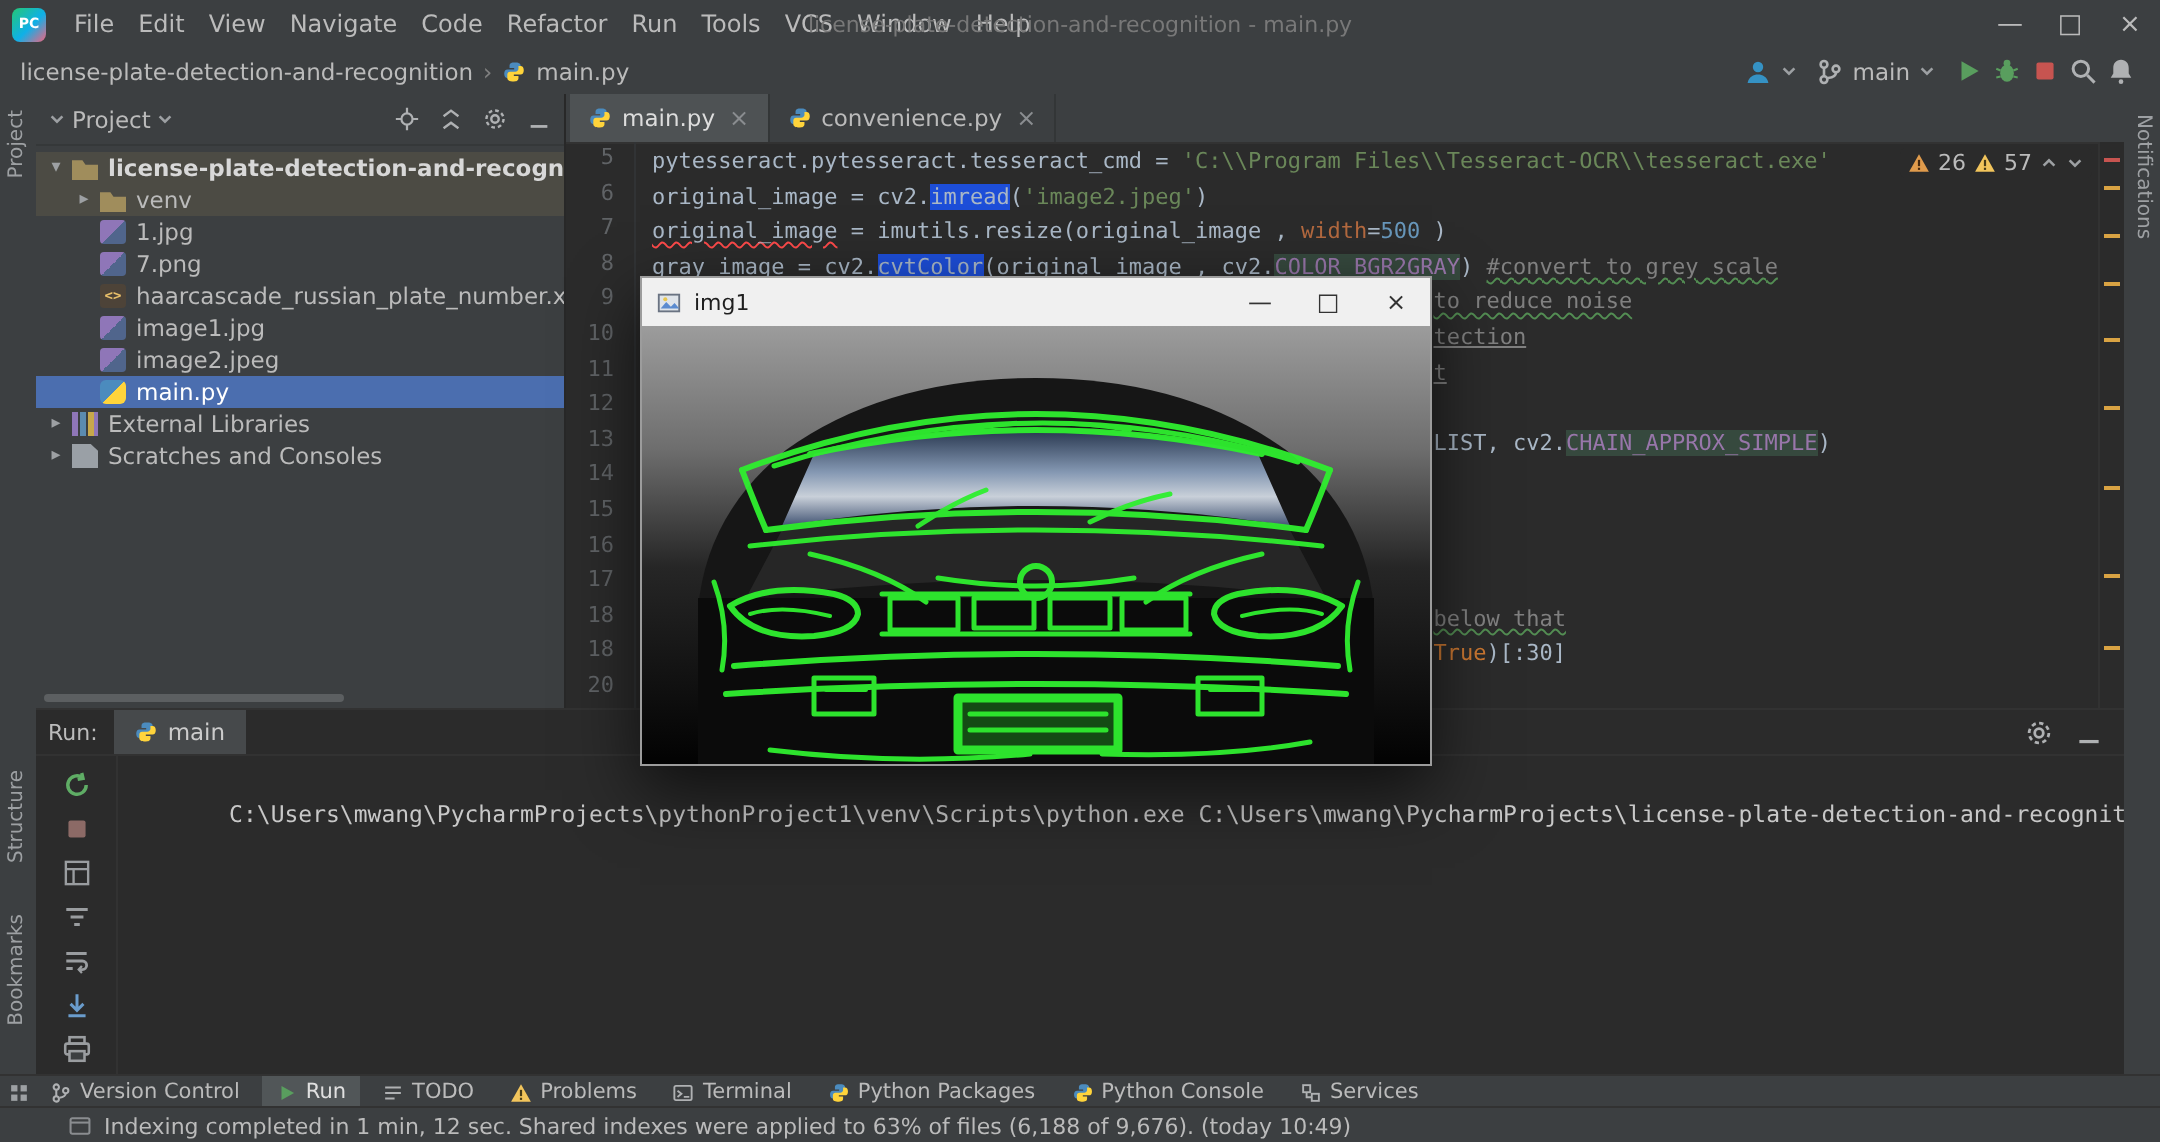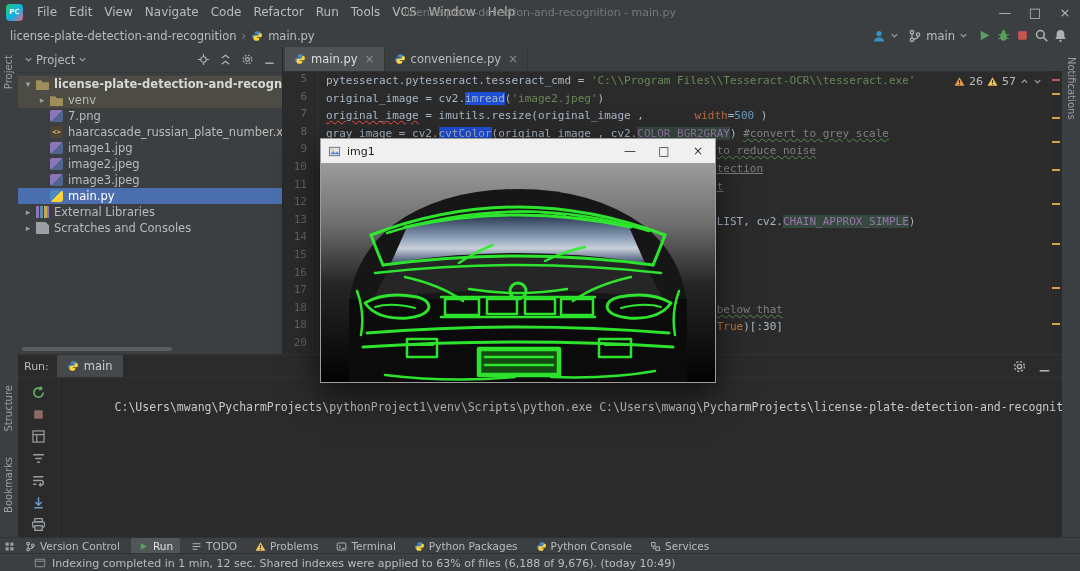--- a/index.html
+++ b/index.html
@@ -72,21 +72,21 @@
   .ln{height:17.6px;line-height:17.6px;padding-right:10px;color:#606366;font:11px "DejaVu Sans Mono",monospace;}
   .code-col{flex:1;padding:1px 0 0 8px;font:11px "DejaVu Sans Mono",monospace;white-space:pre;overflow:hidden;}
   .code-line{height:17.6px;line-height:17.6px;}
   .seg-plain{color:#a9b7c6;}
   .seg-pad{color:#a9b7c6;}
   .seg-str{color:#6a8759;}
   .seg-comment{color:#808080;text-decoration:underline;}
   .seg-typo{color:#808080;text-decoration:underline;text-decoration-style:wavy;text-decoration-color:#538e53;text-decoration-thickness:1px;}
   .seg-kw{color:#cc7832;}
   .seg-num{color:#6897bb;}
-  .seg-param{color:#b3693f;margin-left:44px;}
+  .seg-param{color:#b3693f;}
   .seg-hl{color:#a9b7c6;background:#1d4ed8;}
   .seg-purplehl{color:#9876aa;background:#36493e;}
   .seg-errid{color:#a9b7c6;text-decoration:underline;text-decoration-style:wavy;text-decoration-color:#ff4a4a;text-decoration-thickness:1px;}
   .inspections{position:absolute;top:27px;right:16px;display:flex;align-items:center;gap:4px;font-size:11px;color:#bbbbbb;background:rgba(43,43,43,.85);padding:1px 4px;border-radius:3px;z-index:5;}
   .error-stripe{position:absolute;top:24px;right:0;bottom:0;width:12px;background:#2b2b2b;border-left:1px solid #323232;}
   .stripe-mark{position:absolute;right:2px;width:8px;height:2px;}
 
   
   .run-panel{position:absolute;left:18px;right:18px;top:354px;height:183px;background:#2b2b2b;border-top:1px solid #323232;}
   .run-header{height:22px;display:flex;align-items:center;border-bottom:1px solid #323232;}
@@ -277,41 +277,41 @@
           <span class="tlabel bold">license-plate-detection-and-recognition</span>
         </div>
         <div class="tree-row hover" style="padding-left: 18px;">
           <span class="caret">▸</span>
           <span class="fic fic-folder"></span>
           <span class="tlabel">venv</span>
         </div>
         <div class="tree-row " style="padding-left: 18px;">
           <span class="caret"></span>
           <span class="fic fic-image"></span>
+          <span class="tlabel">1.jpg</span>
+        </div>
+        <div class="tree-row " style="padding-left: 18px;">
+          <span class="caret"></span>
+          <span class="fic fic-image"></span>
           <span class="tlabel">7.png</span>
         </div>
         <div class="tree-row " style="padding-left: 18px;">
           <span class="caret"></span>
           <span class="fic fic-xml">&lt;&gt;</span>
           <span class="tlabel">haarcascade_russian_plate_number.xml</span>
         </div>
         <div class="tree-row " style="padding-left: 18px;">
           <span class="caret"></span>
           <span class="fic fic-image"></span>
           <span class="tlabel">image1.jpg</span>
         </div>
         <div class="tree-row " style="padding-left: 18px;">
           <span class="caret"></span>
           <span class="fic fic-image"></span>
           <span class="tlabel">image2.jpeg</span>
-        </div>
-        <div class="tree-row " style="padding-left: 18px;">
-          <span class="caret"></span>
-          <span class="fic fic-image"></span>
-          <span class="tlabel">image3.jpeg</span>
         </div>
         <div class="tree-row selected" style="padding-left: 18px;">
           <span class="caret"></span>
           <span class="fic fic-python"></span>
           <span class="tlabel">main.py</span>
         </div>
         <div class="tree-row " style="padding-left: 4px;">
           <span class="caret">▸</span>
           <span class="fic fic-libs"></span>
           <span class="tlabel">External Libraries</span>

